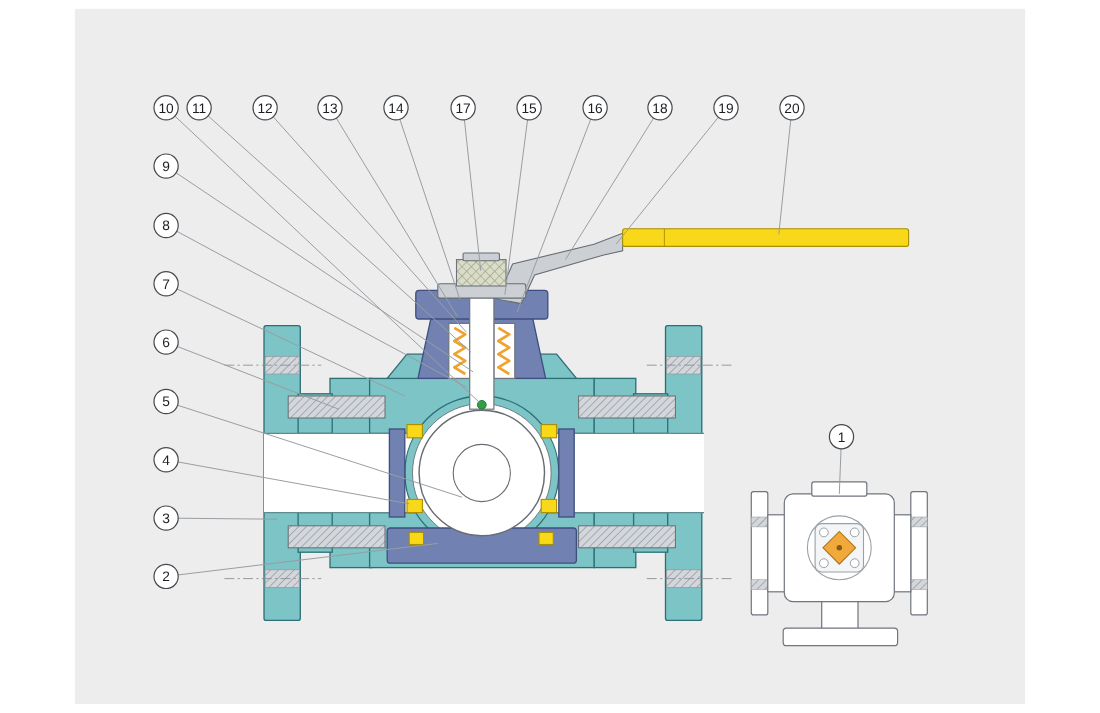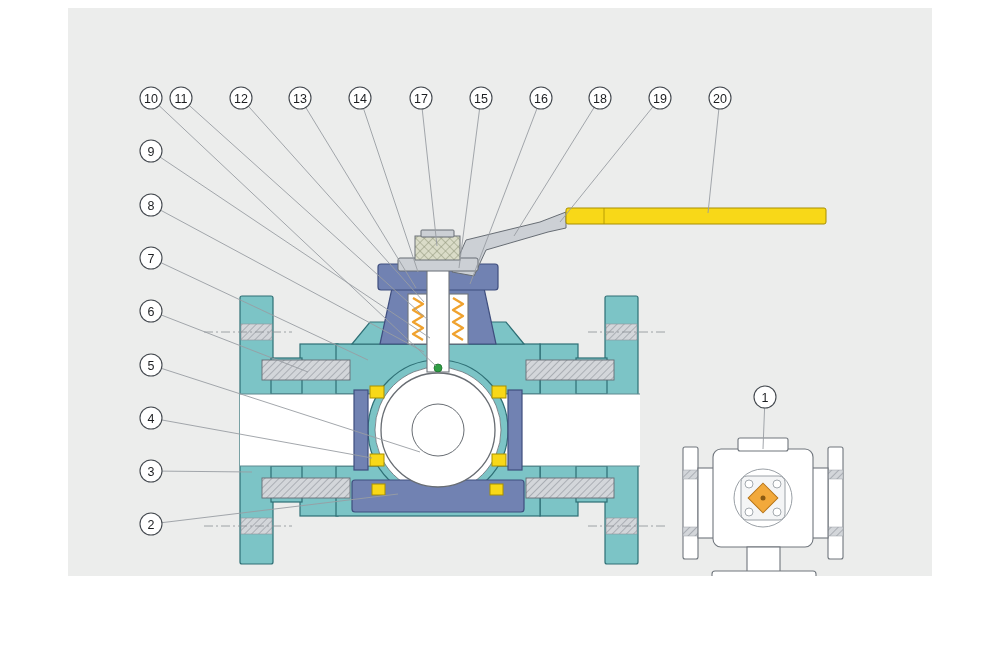--- a/index.html
+++ b/index.html
@@ -1,16 +1,16 @@
 <!DOCTYPE html>
 <html style="--panel: #ecedec; --teal: #7cc4c6; --teal-stroke: #2e6f75; --slate: #7182b2; --slate-stroke: #3f4e7e; --yellow: #f8d818; --yellow-stroke: #a88f00; --metal: #ccd0d5; --metal-stroke: #676d74; --spring-orange: #f0a22e; --pin-green: #2f9e44; --actuator-orange: #f2a93b; --leader: #989da3; --balloon-stroke: #43484e;"><head>
 <meta charset="utf-8">
 <style>
   html,body{margin:0;padding:0;background:#ffffff;}
-  .stage{position:relative;width:1000px;height:576px;background:#ffffff;overflow:hidden;
+  .stage{position:relative;width:1000px;height:648px;background:#ffffff;overflow:hidden;
          font-family:"Liberation Sans", sans-serif;}
   svg{display:block;}
   .panel{fill:var(--panel,#ecedec);}
   .teal{fill:var(--teal,#7cc4c6);stroke:var(--teal-stroke,#2e6f75);stroke-width:1.2;}
   .slate{fill:var(--slate,#7182b2);stroke:var(--slate-stroke,#3f4e7e);stroke-width:1.2;}
   .yellow{fill:var(--yellow,#f8d818);stroke:var(--yellow-stroke,#a88f00);stroke-width:1;}
   .metal{fill:var(--metal,#ccd0d5);stroke:var(--metal-stroke,#676d74);stroke-width:1;}
   .white-part{fill:#ffffff;stroke:#70767d;stroke-width:1.1;}
   .edge{stroke:#5f8a90;stroke-width:1;}
   .spring{stroke:var(--spring-orange,#f0a22e);stroke-width:2.4;fill:none;stroke-linejoin:round;}

